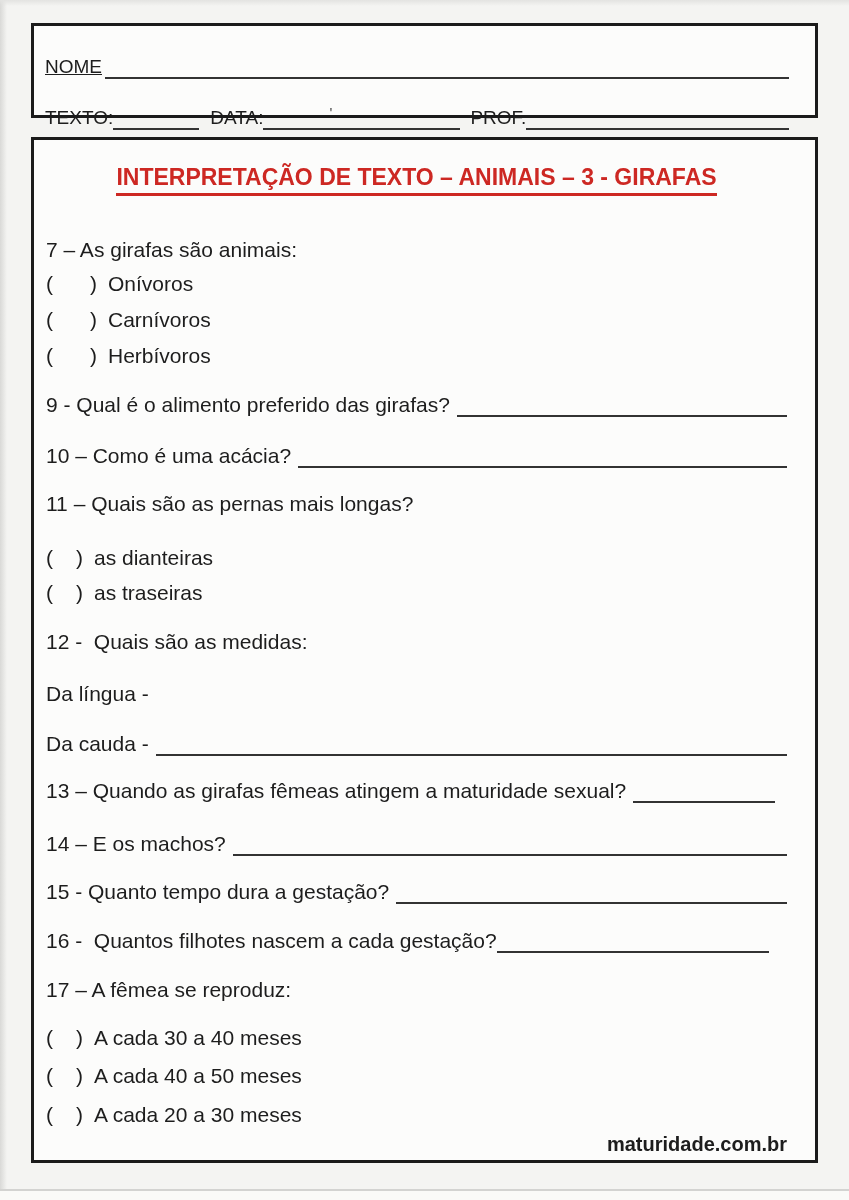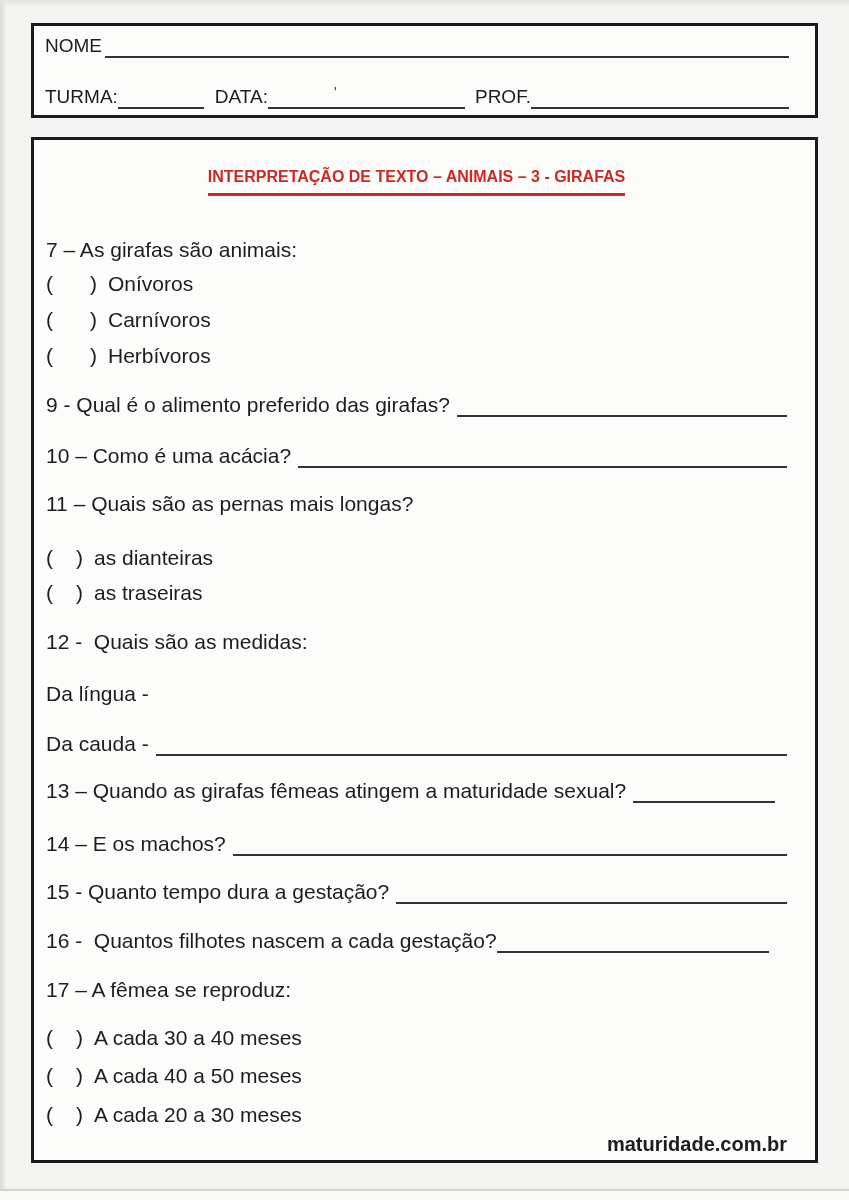--- a/index.html
+++ b/index.html
@@ -32,21 +32,21 @@
 
   
   .header-box {
     position: absolute; left: 31px; top: 23px;
     width: 787px; height: 95px;
     border: 3px solid #1b1b1b;
     background: #fcfcfb;
     padding: 0 26px 0 11px;
   }
   .hrow { display: flex; align-items: baseline; font-size: 19px; line-height: 24px; }
-  .nome-row  { margin-top: 8px; }
+  .nome-row  { margin-top: 29px; text-decoration: underline; }
   .turma-row { margin-top: 27px; }
   .wline {
     border-bottom: 2px solid #333;
     height: 13px;
     align-self: flex-end;
   }
   .nome-line  { flex: 1; margin-left: 3px; }
   .turma-line { width: 86px; }
   .data-label { margin-left: 11px; }
   .data-line  { width: 197px; position: relative; }
@@ -61,21 +61,21 @@
   .main-box {
     position: absolute; left: 31px; top: 137px;
     width: 787px; height: 1026px;
     border: 3px solid #1b1b1b;
     background: #fcfcfb;
     padding: 16px 28px 0 12px;
   }
   .title-row { text-align: center; margin-top: 6px; line-height: 30px; }
   .title-text {
     display: inline-block;
-    font-size: 16px; font-weight: bold;
+    font-size: 23px; font-weight: bold;
     color: #cd2823;
     border-bottom: 3px solid #cd2823;
     padding-bottom: 1px;
     white-space: pre;
   }
   .row {
     display: flex; align-items: baseline;
     font-size: 21px; line-height: 24px;
     white-space: pre-wrap;
   }
@@ -128,21 +128,21 @@
 <div class="page">
   <div class="scan-edge-left"></div>
   <div class="scan-edge-top"></div>
 
   <div class="header-box">
     <div class="hrow nome-row">
       <span>NOME</span>
       <span class="wline nome-line"></span>
     </div>
     <div class="hrow turma-row">
-      <span>TURMA:</span>
+      <span>TEXTO:</span>
       <span class="wline turma-line"></span>
       <span class="data-label">DATA:</span>
       <span class="wline data-line">
         <span class="tick">'</span>
       </span>
       <span class="prof-label">PROF.</span>
       <span class="wline prof-line"></span>
     </div>
   </div>
 

